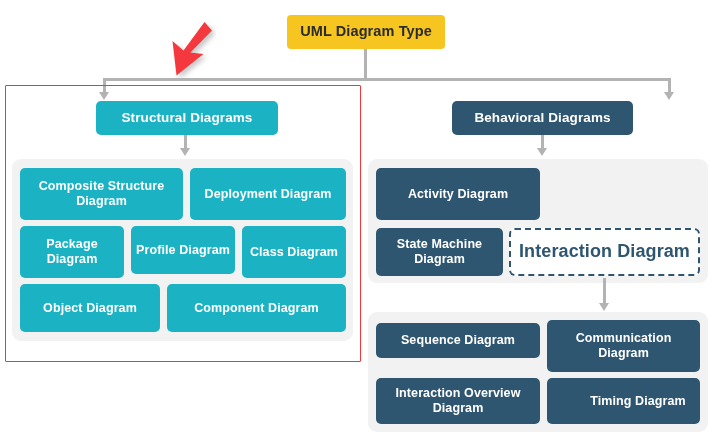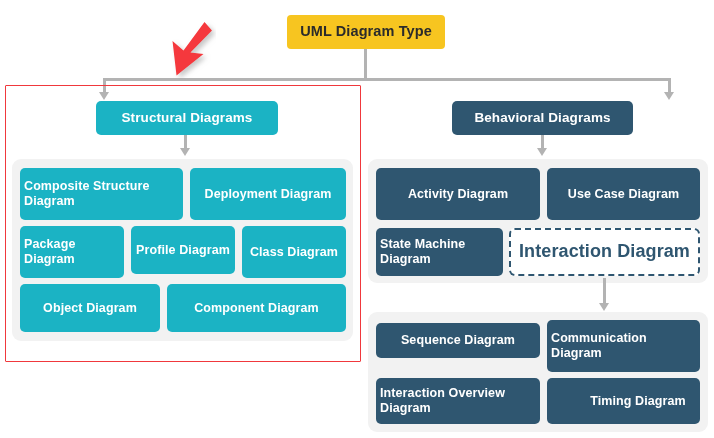--- a/index.html
+++ b/index.html
@@ -16,20 +16,21 @@
     overflow: hidden;
   }
 
   
   .node {
     position: absolute;
     box-sizing: border-box;
     display: flex;
     align-items: center;
     justify-content: center;
+    text-align: center;
     border-radius: 5px;
     font-weight: bold;
     line-height: 1.18;
     letter-spacing: 0.1px;
     color: #ffffff;
     padding: 2px 4px;
   }
   .node.root {
     background: #F7C520;
     color: #2b2b2b;
@@ -125,21 +126,20 @@
   <div class="node teal" style="left:167px; top:284px; width:179px; height:48px;">Component Diagram</div>
 
   <div class="node navy head" style="left:452px; top:101px; width:181px; height:34px;">Behavioral Diagrams</div>
 
   <div class="conn v" style="left:541px; top:135px; height:14px;"></div>
   <div class="arrow-head" style="left:537px; top:148px;"></div>
 
   <div class="panel" style="left:368px; top:159px; width:340px; height:124px;"></div>
 
   <div class="node navy" style="left:376px; top:168px; width:164px; height:52px;">Activity Diagram</div>
-  <div class="node navy" style="left:547px; top:168px; width:153px; height:52px;">Use Case Diagram</div>
 
   <div class="node navy" style="left:376px; top:228px; width:127px; height:48px;">State Machine Diagram</div>
   <div class="node dashed" style="left:509px; top:228px; width:191px; height:48px;">Interaction Diagram</div>
 
   <div class="conn v" style="left:603px; top:278px; height:26px;"></div>
   <div class="arrow-head" style="left:599px; top:303px;"></div>
 
   <div class="panel" style="left:368px; top:312px; width:340px; height:120px;"></div>
 
   <div class="node navy" style="left:376px; top:323px; width:164px; height:35px;">Sequence Diagram</div>

